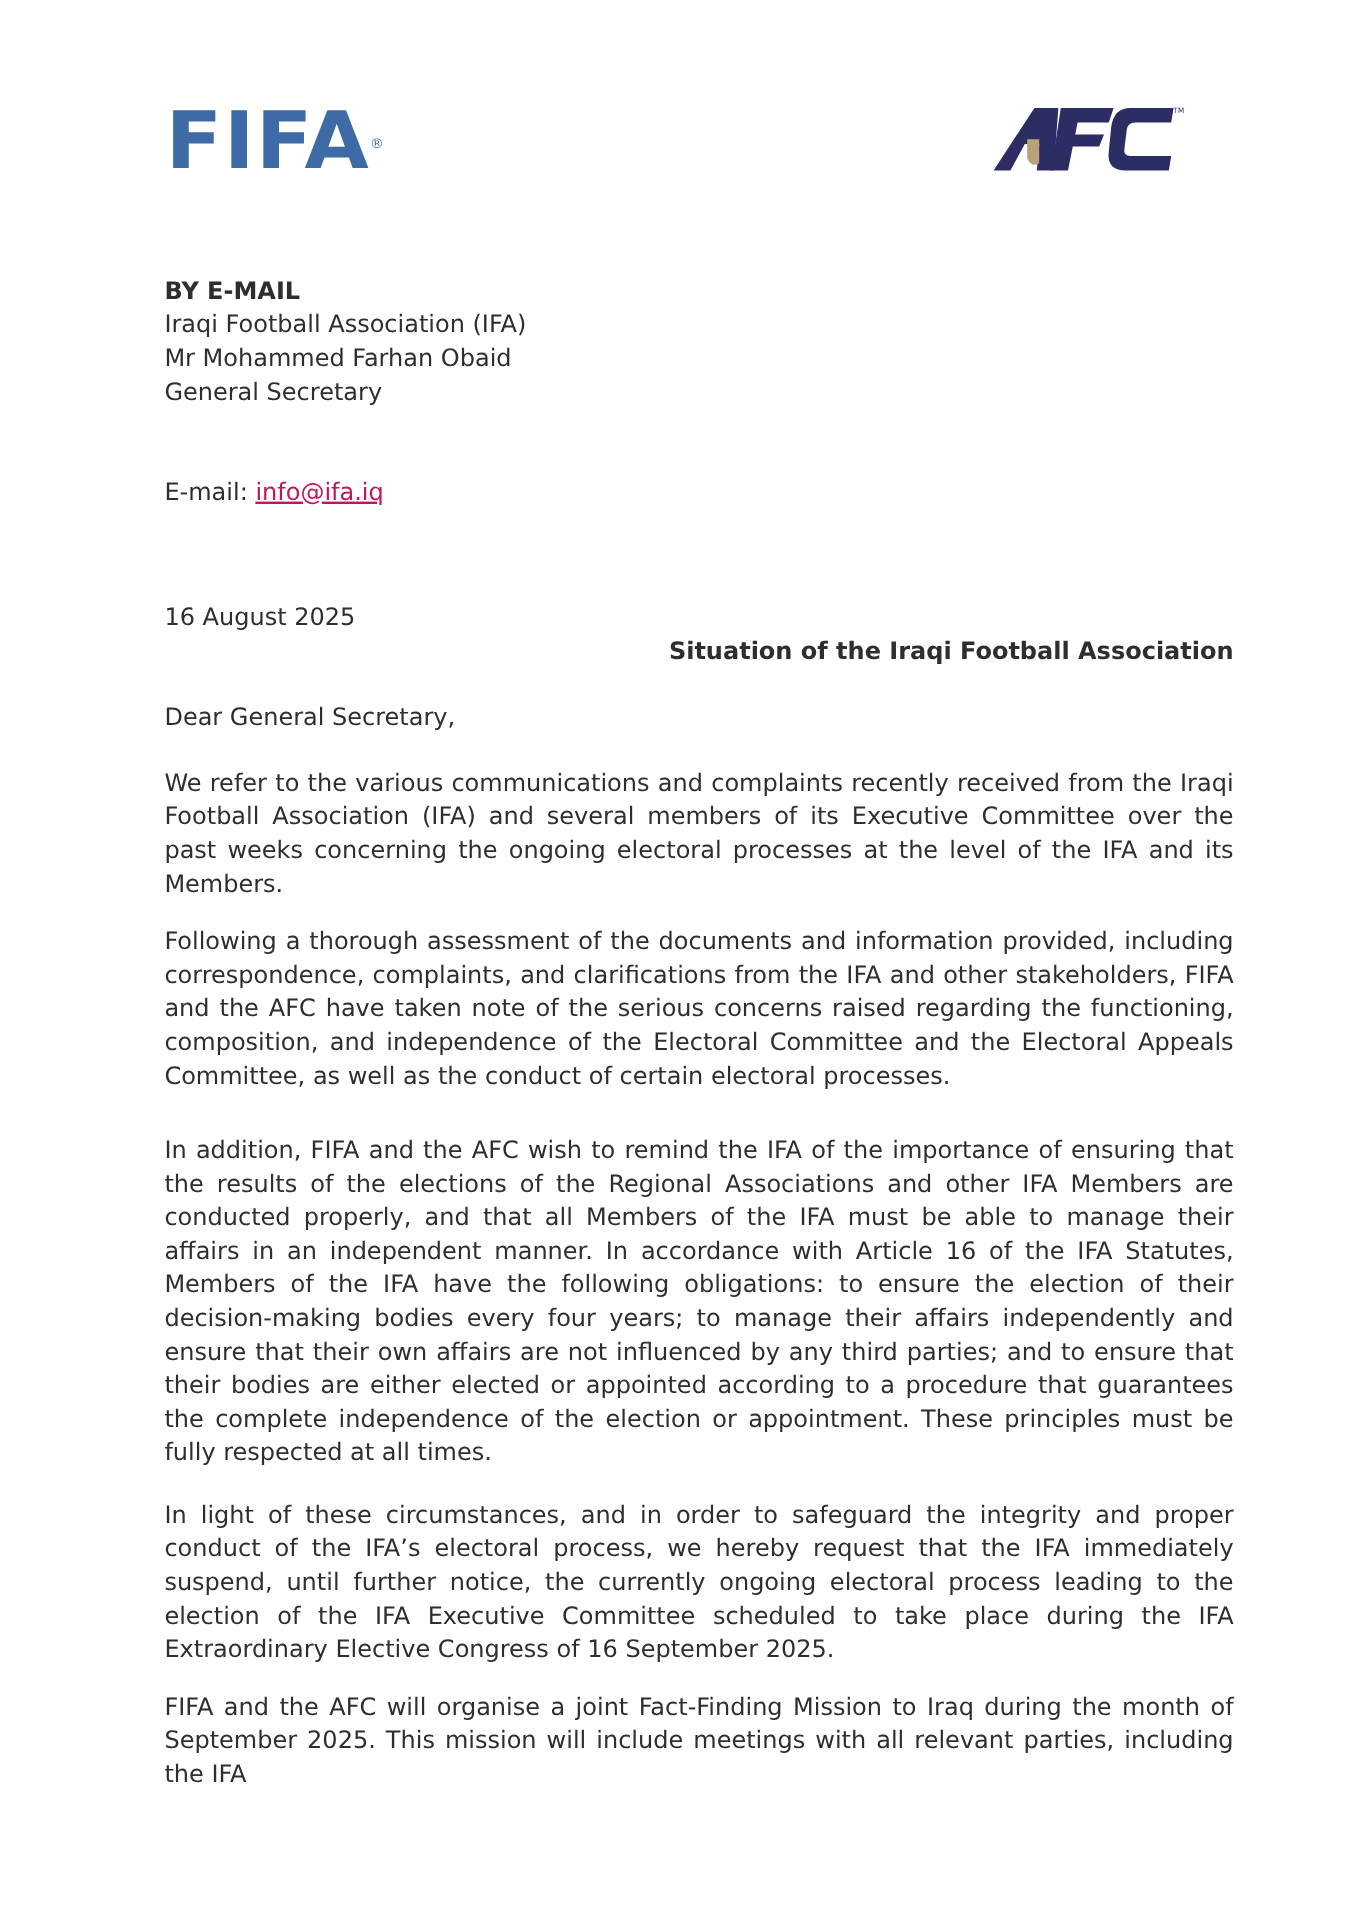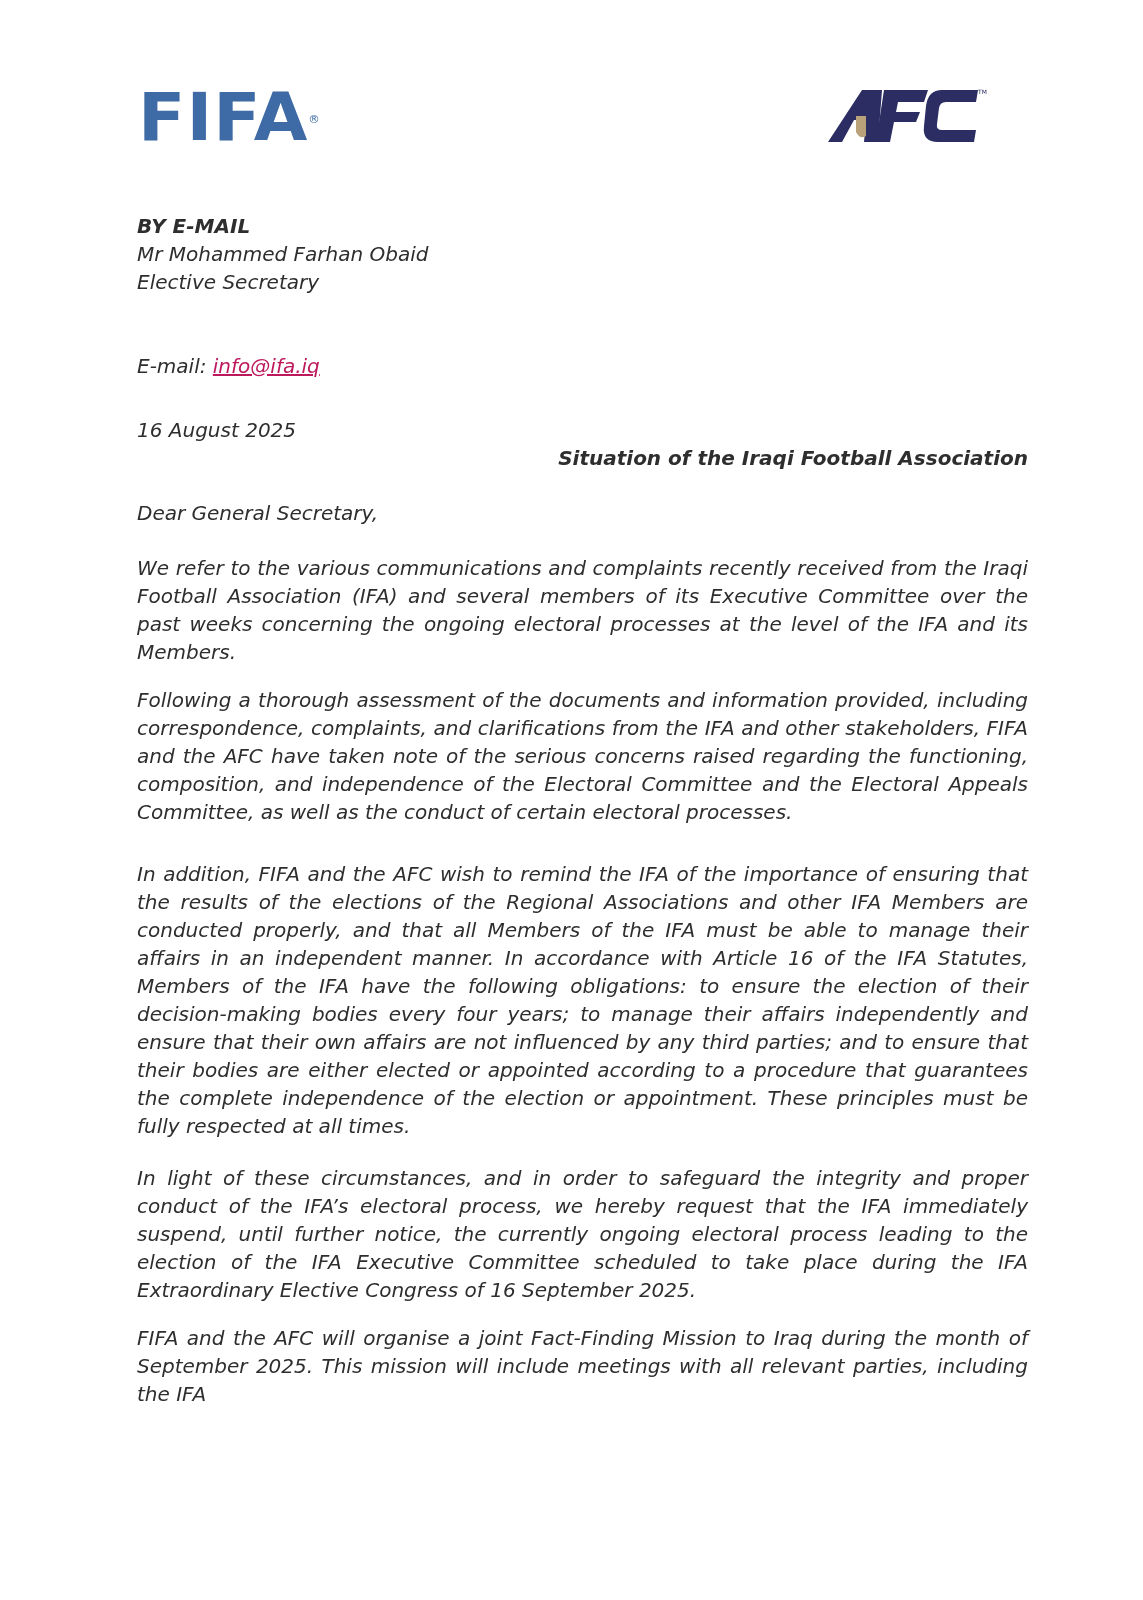--- a/index.html
+++ b/index.html
@@ -3,21 +3,21 @@
 <meta charset="utf-8">
 <style>
   html, body { margin:0; padding:0; background:#ffffff; }
   body { width:1143px; height:1600px; position:relative; overflow:hidden;
          font-family:"DejaVu Sans", sans-serif; color:#2e2e2e; }
   .logo-fifa { position:absolute; left:138px; top:86px; height:64px;
                font-family:"DejaVu Sans", sans-serif; font-weight:bold;
                font-size:66px; line-height:64px; color:#3e6aa6; letter-spacing:1px; transform:scaleX(1.05); transform-origin:left; }
   .logo-fifa sup { font-size:11px; font-weight:normal; position:absolute; right:-12px; top:2px; }
   .logo-afc { position:absolute; left:828px; top:86px; width:160px; height:62px; }
-  .page { position:absolute; left:137px; top:212px; width:891px;font-style:italic; }
+  .page { position:absolute; left:137px; top:228px; width:891px; }
   .line { font-size:20px; line-height:28px; margin:0; }
   .bold { font-weight:bold; }
   .email-link { color:#be185d; text-decoration:underline; }
   p.para { font-size:20px; line-height:28px; text-align:justify; margin:0; }
 </style>
 </head>
 <body>
 
 <div class="logo-fifa">
   <span>FIFA</span><sup>®</sup>
@@ -26,28 +26,29 @@
 <svg class="logo-afc" viewBox="0 0 160 62">
   <polygon points="0,56 34,4 54,4 50,56 36,56 38,34 26,34 14,56" fill="#2b2d63"></polygon>
   <path d="M28,30 L38,30 L38,50 Q32,54 28,46 Z" fill="#b9a27a"></path>
   <polygon points="56,4 100,4 96,16 70,16 68,26 92,26 88,36 66,36 62,56 48,56" fill="#2b2d63"></polygon>
   <path d="M150,4 L114,4 Q100,4 98,20 L96,40 Q94,56 110,56 L146,56 L148,44 L114,44 Q108,44 109,38 L111,22 Q112,16 118,16 L148,16 Z" fill="#2b2d63"></path>
   <text x="150" y="8" font-size="6" fill="#2b2d63" font-family="DejaVu Sans, sans-serif">TM</text>
 </svg>
 
 <div class="page">
   <p class="line bold">BY E-MAIL</p>
+  <p class="line">Iraqi Football Association (IFA)</p>
   <p class="line">Mr Mohammed Farhan Obaid</p>
-  <p class="line">Elective Secretary</p>
+  <p class="line">General Secretary</p>
 
   <p class="line" style="margin-top:56px;">
     <span>E-mail: </span><a class="email-link">info@ifa.iq</a>
   </p>
 
-  <p class="line" style="margin-top:36px;">16 August 2025</p>
+  <p class="line" style="margin-top:76px;">16 August 2025</p>
 
   <p class="line bold" style="text-align:right;">Situation of the Iraqi Football Association</p>
 
   <p class="line" style="margin-top:27px;">Dear General Secretary,</p>
 
   <p class="para" style="margin-top:27px;">We refer to the various communications and complaints recently received from the Iraqi Football Association (IFA) and several members of its Executive Committee over the past weeks concerning the ongoing electoral processes at the level of the IFA and its Members.</p>
   <p class="para" style="margin-top:20px;">Following a thorough assessment of the documents and information provided, including correspondence, complaints, and clarifications from the IFA and other stakeholders, FIFA and the AFC have taken note of the serious concerns raised regarding the functioning, composition, and independence of the Electoral Committee and the Electoral Appeals Committee, as well as the conduct of certain electoral processes.</p>
   <p class="para" style="margin-top:34px;">In addition, FIFA and the AFC wish to remind the IFA of the importance of ensuring that the results of the elections of the Regional Associations and other IFA Members are conducted properly, and that all Members of the IFA must be able to manage their affairs in an independent manner. In accordance with Article 16 of the IFA Statutes, Members of the IFA have the following obligations: to ensure the election of their decision-making bodies every four years; to manage their affairs independently and ensure that their own affairs are not influenced by any third parties; and to ensure that their bodies are either elected or appointed according to a procedure that guarantees the complete independence of the election or appointment. These principles must be fully respected at all times.</p>
   <p class="para" style="margin-top:24px;">In light of these circumstances, and in order to safeguard the integrity and proper conduct of the IFA’s electoral process, we hereby request that the IFA immediately suspend, until further notice, the currently ongoing electoral process leading to the election of the IFA Executive Committee scheduled to take place during the IFA Extraordinary Elective Congress of 16 September 2025.</p>
   <p class="para" style="margin-top:20px;">FIFA and the AFC will organise a joint Fact-Finding Mission to Iraq during the month of September 2025. This mission will include meetings with all relevant parties, including the IFA</p>

